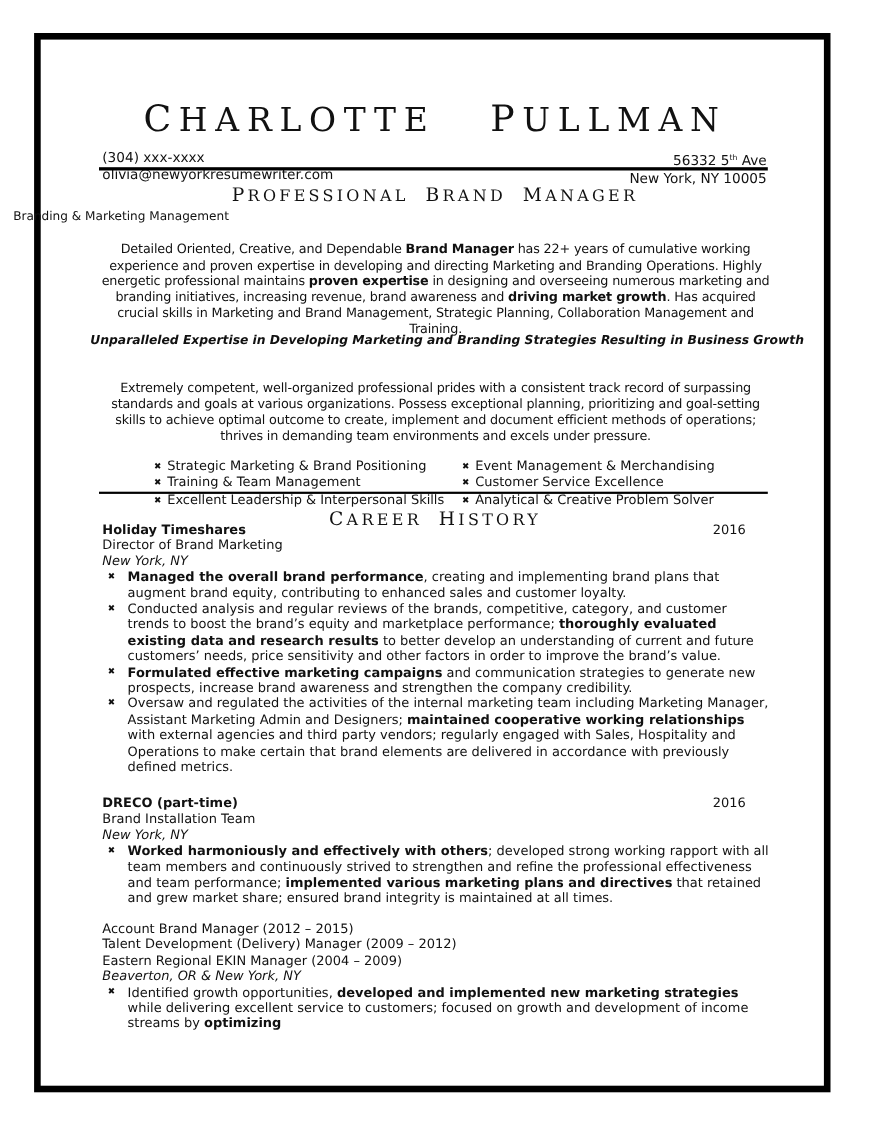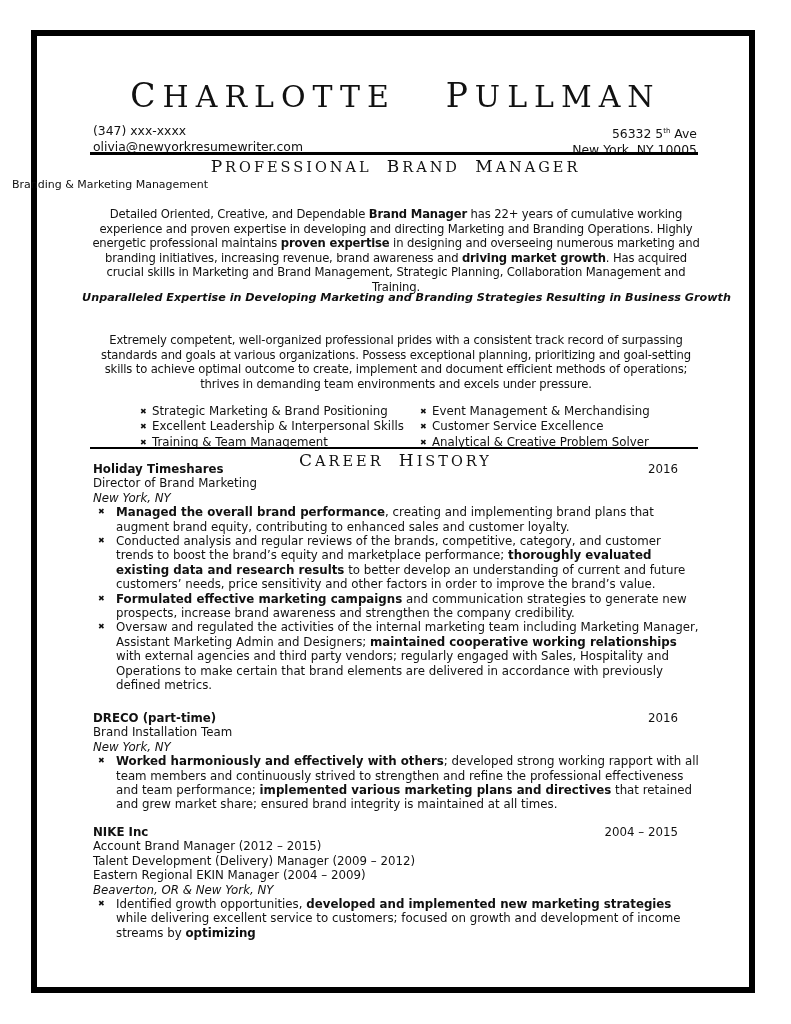--- a/index.html
+++ b/index.html
@@ -1,20 +1,20 @@
 <!DOCTYPE html>
 <html><head>
 <meta charset="utf-8">
 <style>
   html, body { margin: 0; padding: 0; background: #ffffff; }
   body { width: 791px; height: 1024px; position: relative; overflow: hidden;
          font-family: "DejaVu Sans", sans-serif; color: #111; }
   .frame { position: absolute; left: 31px; top: 30px; width: 712px; height: 951px;
            border: 6px solid #000; background: #fff; }
-  .abs { position: absolute; white-space: nowrap; }
+  .abs { position: absolute; white-space: nowrap; margin-top: 12px; }
   .name { left: 0; width: 791px; top: 76px; text-align: center;
           font-family: "DejaVu Serif", serif; font-size: 30px; letter-spacing: 7px; color: #111; }
   .name .cap { font-size: 33px; }
   .contact { font-size: 12.4px; line-height: 16px; }
   .c-left { left: 93px; top: 123px; }
   .c-right { right: 94px; top: 123px; text-align: right; }
   sup { font-size: 7px; vertical-align: 5px; }
   .rule { position: absolute; left: 90px; width: 608px; height: 2px; background: #000; }
   .sectitle { left: 0; width: 791px; text-align: center; font-family: "DejaVu Serif", serif;
               font-size: 14.5px; letter-spacing: 3px; }
@@ -42,41 +42,41 @@
 
 <div class="frame"></div>
 
 <div class="abs name">
   <span id="nameFirst"><span class="cap">C</span>HARLOTTE</span>
   &nbsp;
   <span id="nameLast"><span class="cap">P</span>ULLMAN</span>
 </div>
 
 <div class="abs contact c-left">
-  <div>(347) xxx-xxxx</div>
+  <div>(304) xxx-xxxx</div>
   <div>olivia@newyorkresumewriter.com</div>
 </div>
 <div class="abs contact c-right">
   <div><span>56332 5</span><sup>th</sup><span> Ave</span></div>
   <div>New York, NY 10005</div>
 </div>
 
 <div class="rule" style="top:152px;height:3px;"></div>
 
 <div class="abs sectitle" style="top:156px;" id="mainTitle"><span class="cap">P</span>ROFESSIONAL&nbsp;&nbsp;<span class="cap">B</span>RAND&nbsp;&nbsp;<span class="cap">M</span>ANAGER</div>
 <div class="abs subtitle">Branding &amp; Marketing Management</div>
 
 <div class="abs para" style="top:207px;" id="summaryP1"><span>Detailed Oriented, Creative, and Dependable </span><b>Brand Manager</b><span> has 22+ years of cumulative working experience and proven expertise in developing and directing Marketing and Branding Operations. Highly energetic professional maintains </span><b>proven expertise</b><span> in designing and overseeing numerous marketing and branding initiatives, increasing revenue, brand awareness and </span><b>driving market growth</b><span>.  Has acquired crucial skills in Marketing and Brand Management, Strategic Planning, Collaboration Management and Training.</span></div>
 <div class="abs tagline">Unparalleled Expertise in Developing Marketing and Branding Strategies Resulting in Business Growth</div>
 <div class="abs para" style="top:333px;">Extremely competent, well-organized professional prides with a consistent track record of surpassing standards and goals at various organizations. Possess exceptional planning, prioritizing and goal-setting skills to achieve optimal outcome to create, implement and document efficient methods of operations; thrives in demanding team environments and excels under pressure.</div>
 
 <div class="abs skills" style="left:140px;top:404px;" id="skillsLeft">
     <span class="skill"><span class="bul">✖</span><span>Strategic Marketing &amp; Brand Positioning</span></span>
+    <span class="skill"><span class="bul">✖</span><span>Training &amp; Team Management</span></span>
     <span class="skill"><span class="bul">✖</span><span>Excellent Leadership &amp; Interpersonal Skills</span></span>
-    <span class="skill"><span class="bul">✖</span><span>Training &amp; Team Management</span></span>
   </div>
 <div class="abs skills" style="left:420px;top:404px;" id="skillsRight">
     <span class="skill"><span class="bul">✖</span><span>Event Management &amp; Merchandising</span></span>
     <span class="skill"><span class="bul">✖</span><span>Customer Service Excellence</span></span>
     <span class="skill"><span class="bul">✖</span><span>Analytical &amp; Creative Problem Solver</span></span>
   </div>
 
 <div class="rule" style="top:447px;height:2px;"></div>
 <div class="abs sectitle" style="top:450px;" id="careerTitle"><span class="cap">C</span>AREER&nbsp;&nbsp;<span class="cap">H</span>ISTORY</div>
 
@@ -93,21 +93,20 @@
   </div>
 <div class="abs job" style="top:711px;">
     <div class="head"><span class="company">DRECO (part-time)</span><span class="years">2016</span></div>
     <div>Brand Installation Team</div>
     <div class="loc">New York, NY</div>
     <ul>
       <li><span class="lb">✖</span><b>Worked harmoniously and effectively with others</b><span>; developed strong working rapport with all team members and continuously strived to strengthen and refine the professional effectiveness and team performance; </span><b>implemented various marketing plans and directives</b><span> that retained and grew market share; ensured brand integrity is maintained at all times.</span></li>
     </ul>
   </div>
 <div class="abs job" style="top:825px;">
-    <div class="head"><span class="company">NIKE Inc</span><span class="years">2004 – 2015</span></div>
     <div>Account Brand Manager (2012 – 2015)</div>
     <div>Talent Development (Delivery) Manager (2009 – 2012)</div>
     <div>Eastern Regional EKIN Manager (2004 – 2009)</div>
     <div class="loc">Beaverton, OR &amp; New York, NY</div>
     <ul>
       <li><span class="lb">✖</span><span>Identified growth opportunities, </span><b>developed and implemented new marketing strategies</b><span> while delivering excellent service to customers; focused on growth and development of income streams by </span><b>optimizing</b></li>
     </ul>
   </div>
 
 </body></html>

